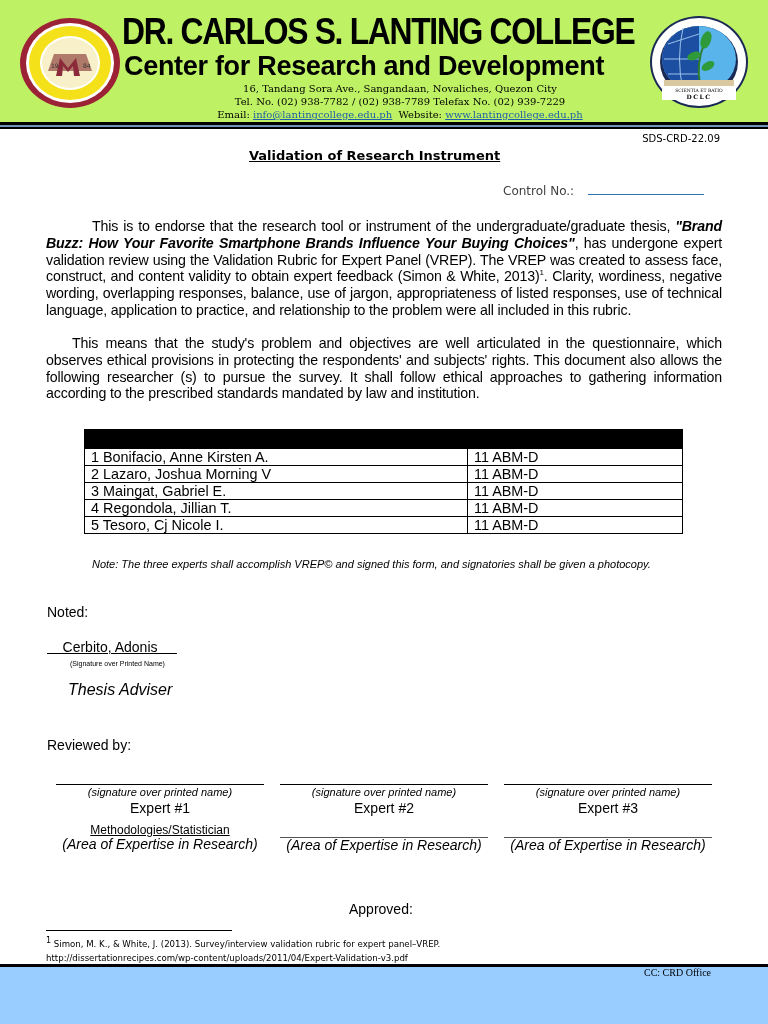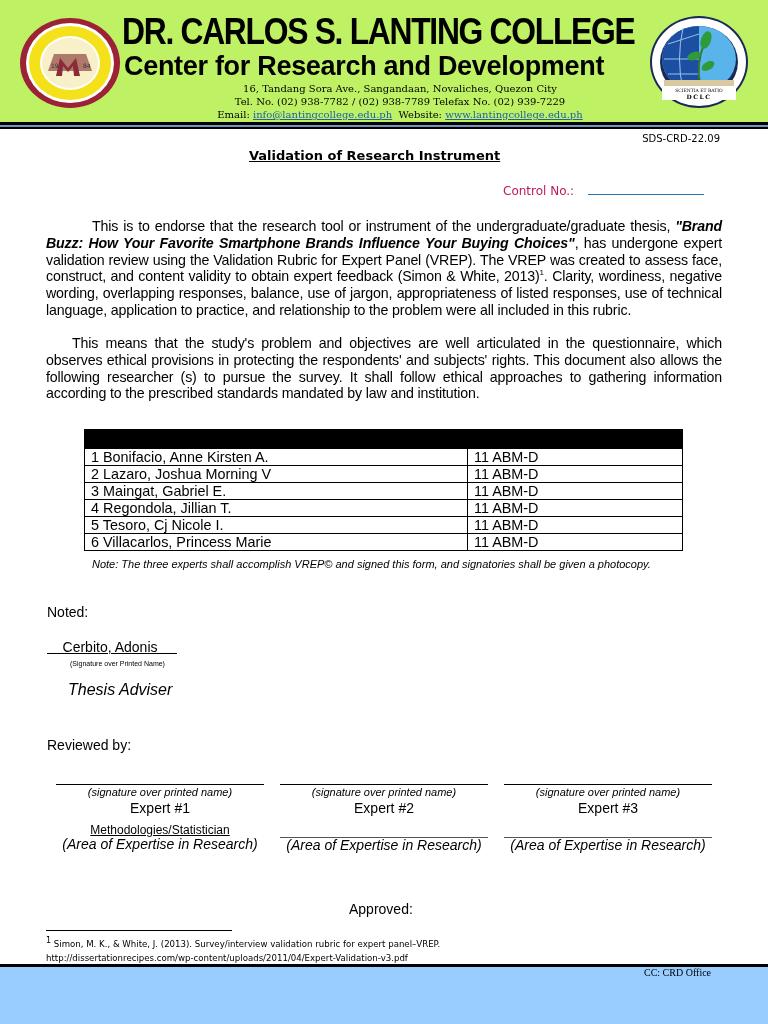--- a/index.html
+++ b/index.html
@@ -33,21 +33,21 @@
   .addr {
     position: absolute; left: 200px; width: 400px; text-align: center;
     font-family: "DejaVu Serif", serif; font-size: 10px; line-height: 13px; white-space: nowrap;
   }
   .addr a { color: #1f5fa8; text-decoration: underline; }
   .doc-code { position:absolute; right: 48px; top: 133px; font-size: 10px; font-family: "DejaVu Sans", sans-serif; }
   .doc-title {
     position:absolute; left: 249px; top: 148px; font-family: "DejaVu Sans", sans-serif;
     font-weight: bold; font-size: 13px; text-decoration: underline;
   }
-  .control { position:absolute; left: 503px; top: 184px; font-family:"DejaVu Sans", sans-serif; font-size: 12px; color: #be185d; white-space: nowrap; }
+  .control { position:absolute; left: 503px; top: 184px; font-family:"DejaVu Sans", sans-serif; font-size: 12px; color: #404040; white-space: nowrap; }
   .control .line { display:inline-block; width: 116px; border-bottom: 1px solid #2e74b5; height: 10px; margin-left: 14px; vertical-align: baseline; }
   .body-text {
     position:absolute; left: 46px; width: 676px; font-size: 14.2px; line-height: 16.8px;
     text-align: justify; letter-spacing: -0.15px;
   }
   .body-text p { margin: 0; }
   .indent1 { text-indent: 46px; }
   .indent2 { text-indent: 26px; }
   sup { font-size: 8px; line-height: 0; }
   table.researchers {
@@ -168,24 +168,20 @@
         <td>11 ABM-D</td>
       </tr>
     <tr>
         <td class="name">4 Regondola, Jillian T.</td>
         <td>11 ABM-D</td>
       </tr>
     <tr>
         <td class="name">5 Tesoro, Cj Nicole I.</td>
         <td>11 ABM-D</td>
       </tr>
-    <tr>
-        <td class="name">6 Villacarlos, Princess Marie</td>
-        <td>11 ABM-D</td>
-      </tr>
   </tbody>
 </table>
 
 <div class="note" style="text-indent:46px;">Note: The three experts shall accomplish VREP© and signed this form, and signatories shall be given a photocopy.</div>
 
 <div class="noted">Noted:</div>
 <div class="adviser-name">    Cerbito, Adonis     </div>
 <div class="adviser-cap">(Signature over Printed Name)</div>
 <div class="adviser-role">Thesis Adviser</div>
 

